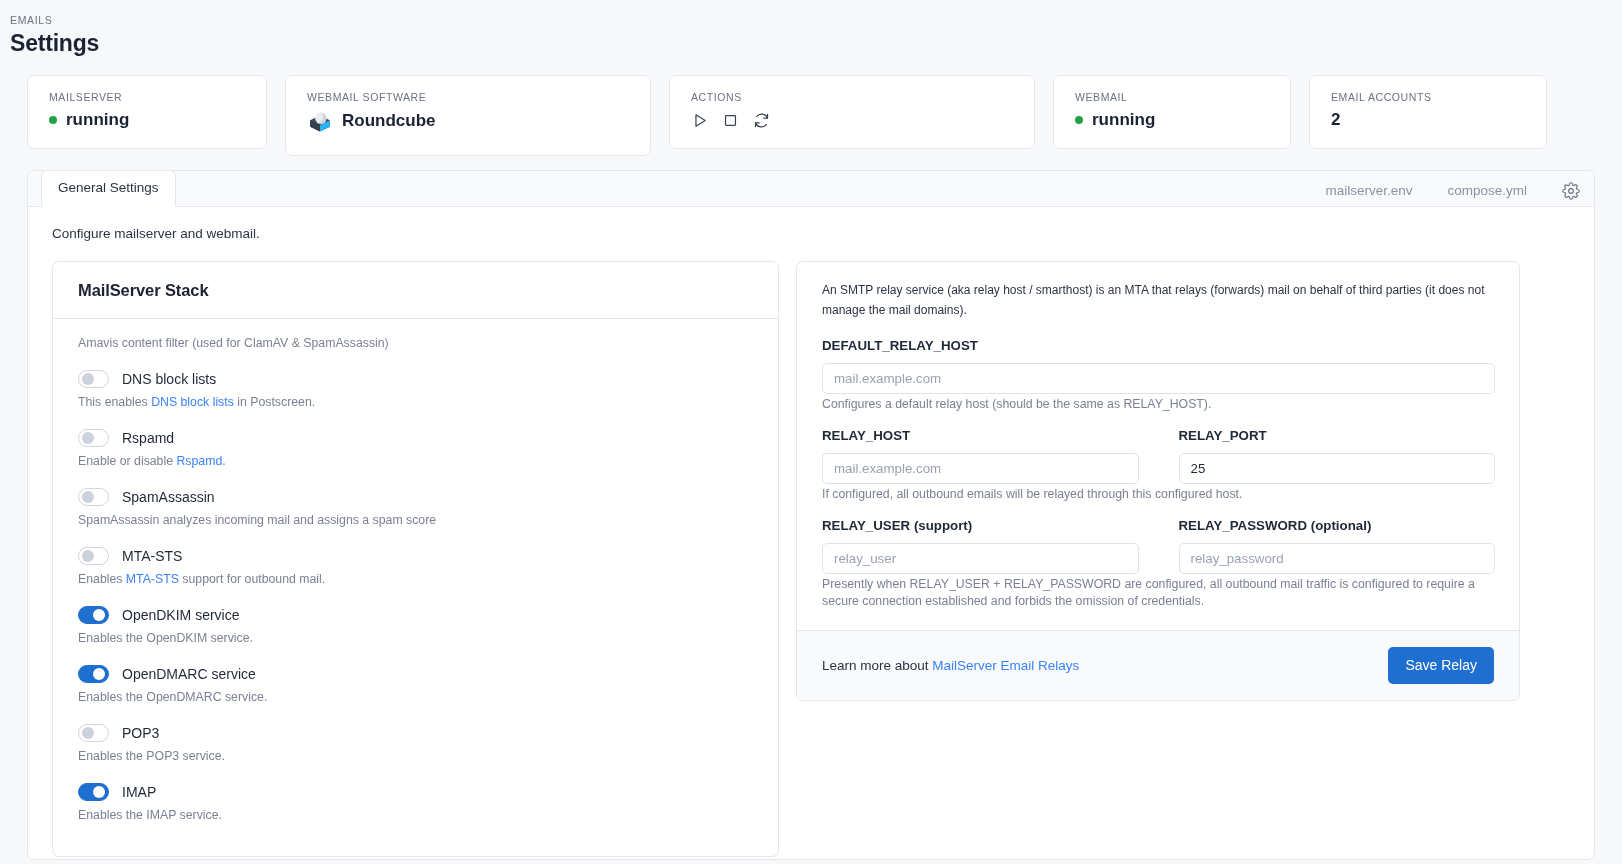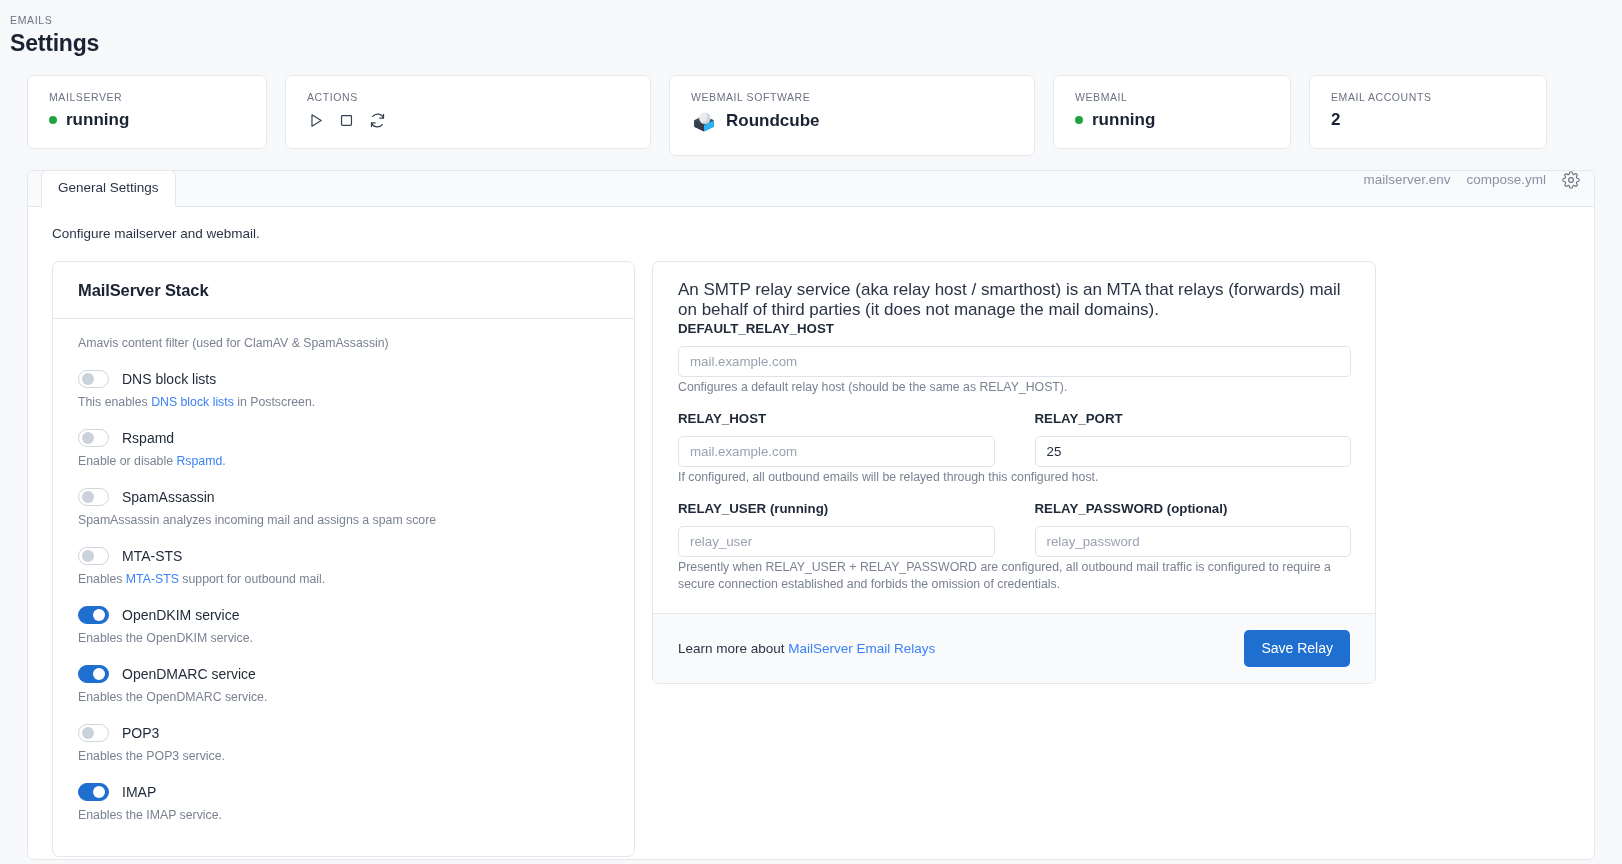--- a/index.html
+++ b/index.html
@@ -119,24 +119,24 @@
     font-size: 13.5px;
     color: #2b3445;
     padding: 8px 16px 9px 16px;
     line-height: 18px;
     margin-bottom: -1px;
     cursor: pointer;
   }
   .tabbar-right {
     position: absolute;
     right: 14px;
-    top: 0;
+    top: 11px;
     display: flex;
     align-items: flex-end;
-    gap: 16px;
+    gap: 35px;
   }
   .tab-link {
     font-size: 13.5px;
     color: #8b93a3;
     cursor: pointer;
     line-height: 18px;
   }
   .gear-btn {
     width: 18px; height: 18px;
     color: #6b7280;
@@ -153,21 +153,21 @@
   }
 
   .columns { display: flex; gap: 17px; align-items: flex-start; }
 
   .card {
     background: #ffffff;
     border: 1px solid #e5e7eb;
     border-radius: 7px;
     overflow: hidden;
   }
-  .card.left { width: 583px; height: 596px; }
+  .card.left { width: 727px; height: 596px; }
   .card.right { width: 724px; }
 
   .card-head {
     padding: 17px 24px 17px 25px;
     border-bottom: 1px solid #e5e7eb;
   }
   .card-title {
     font-size: 16.5px;
     font-weight: 600;
     color: #1a2233;
@@ -221,23 +221,24 @@
   }
   .toggle-desc a, .lnk {
     color: #3b82f6;
     text-decoration: none;
     cursor: pointer;
   }
 
   
   .relay-body { padding: 18px 24px 20px 25px; }
   .relay-desc {
-    font-size: 17px;
+    font-size: 12px;
     color: #2b3445;
     line-height: 20px;
+    margin-bottom: 17px;
   }
   .field-label {
     font-size: 13.3px;
     font-weight: 600;
     color: #1f2937;
     line-height: 18px;
     margin-bottom: 8px;
     display: block;
   }
   .inp {
@@ -300,20 +301,34 @@
   <div class="page-title">Settings</div>
 </div>
 
 <div class="stats-row">
 
   <div class="stat-card c0">
     <div class="stat-label">MAILSERVER</div>
     <div class="stat-value">
       <span class="dot"></span>
       <span>running</span>
+    </div>
+  </div>
+
+  <div class="stat-card c2">
+    <div class="stat-label">WEBMAIL SOFTWARE</div>
+    <div class="stat-value">
+      <svg class="rc-logo" viewBox="0 0 32 32">
+        <path d="M4 15 L16 9 L28 15 L28 23 L16 29 L4 23 Z" fill="#3c4a57"></path>
+        <path d="M16 21 L28 15 L28 23 L16 29 Z" fill="#2ab3f5"></path>
+        <path d="M4 15 L16 21 L16 29 L4 23 Z" fill="#33404c"></path>
+        <circle cx="17" cy="12.5" r="7" fill="#e9ecef"></circle>
+        <path d="M17 5.5a7 7 0 0 1 0 14 7 7 0 0 1-4.2-1.4 7 7 0 0 0 4.2-12.6z" fill="#cfd5db"></path>
+      </svg>
+      <span>Roundcube</span>
     </div>
   </div>
 
   <div class="stat-card c1">
     <div class="stat-label">ACTIONS</div>
     <div class="actions-icons">
       <svg class="act-ico" viewBox="0 0 24 24" fill="none" stroke="currentColor" stroke-width="1.7" stroke-linejoin="round">
         <polygon points="7,4 20,12 7,20"></polygon>
       </svg>
       <svg class="act-ico" viewBox="0 0 24 24" fill="none" stroke="currentColor" stroke-width="1.7" stroke-linejoin="round">
@@ -321,34 +336,20 @@
       </svg>
       <svg class="act-ico" viewBox="0 0 24 24" fill="none" stroke="currentColor" stroke-width="1.7" stroke-linecap="round" stroke-linejoin="round">
         <path d="M20.5 8.5A9 9 0 0 0 5.2 6.3"></path>
         <polyline points="20.5,3.4 20.5,8.6 15.3,8.6"></polyline>
         <path d="M3.5 15.5A9 9 0 0 0 18.8 17.7"></path>
         <polyline points="3.5,20.6 3.5,15.4 8.7,15.4"></polyline>
       </svg>
     </div>
   </div>
 
-  <div class="stat-card c2">
-    <div class="stat-label">WEBMAIL SOFTWARE</div>
-    <div class="stat-value">
-      <svg class="rc-logo" viewBox="0 0 32 32">
-        <path d="M4 15 L16 9 L28 15 L28 23 L16 29 L4 23 Z" fill="#3c4a57"></path>
-        <path d="M16 21 L28 15 L28 23 L16 29 Z" fill="#2ab3f5"></path>
-        <path d="M4 15 L16 21 L16 29 L4 23 Z" fill="#33404c"></path>
-        <circle cx="17" cy="12.5" r="7" fill="#e9ecef"></circle>
-        <path d="M17 5.5a7 7 0 0 1 0 14 7 7 0 0 1-4.2-1.4 7 7 0 0 0 4.2-12.6z" fill="#cfd5db"></path>
-      </svg>
-      <span>Roundcube</span>
-    </div>
-  </div>
-
   <div class="stat-card c3">
     <div class="stat-label">WEBMAIL</div>
     <div class="stat-value">
       <span class="dot"></span>
       <span>running</span>
     </div>
   </div>
 
   <div class="stat-card c4">
     <div class="stat-label">EMAIL ACCOUNTS</div>
@@ -457,21 +458,21 @@
             </div>
             <div>
               <label class="field-label">RELAY_PORT</label>
               <input class="inp" type="text" placeholder="25" value="25" style="">
             </div>
           </div>
           <div class="hint">If configured, all outbound emails will be relayed through this configured host.</div>
 
           <div class="grid2 mt14">
             <div>
-              <label class="field-label">RELAY_USER (running)</label>
+              <label class="field-label">RELAY_USER (support)</label>
               <input class="inp" type="text" placeholder="relay_user" value="" style="">
             </div>
             <div>
               <label class="field-label">RELAY_PASSWORD (optional)</label>
               <input class="inp" type="text" placeholder="relay_password" value="" style="">
             </div>
           </div>
           <div class="hint">Presently when RELAY_USER + RELAY_PASSWORD are configured, all outbound mail traffic is configured to require a secure connection established and forbids the omission of credentials.</div>
         </div>
 

